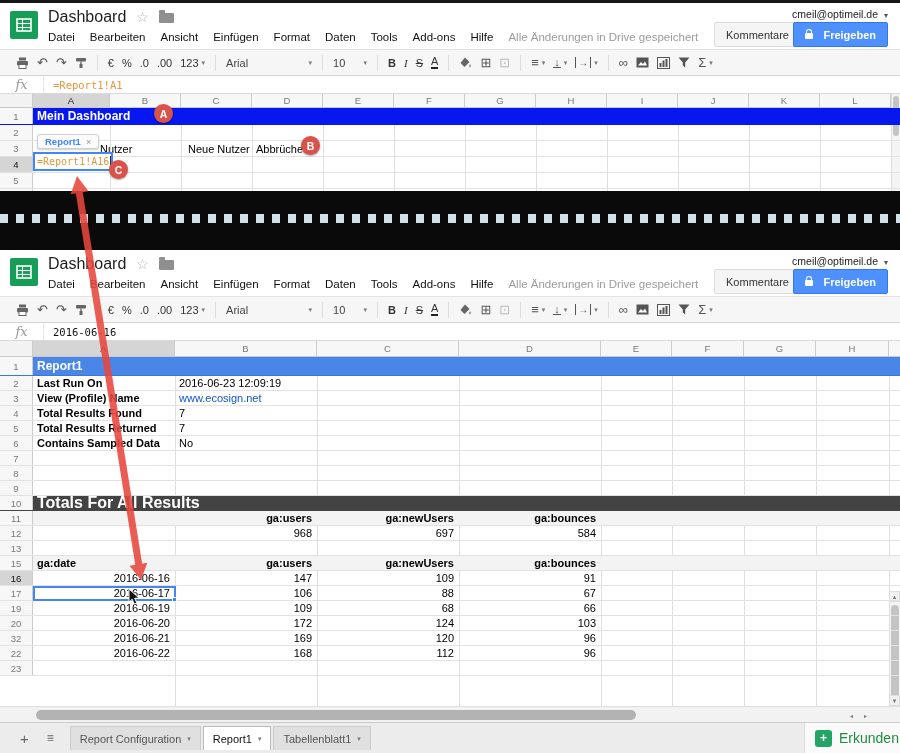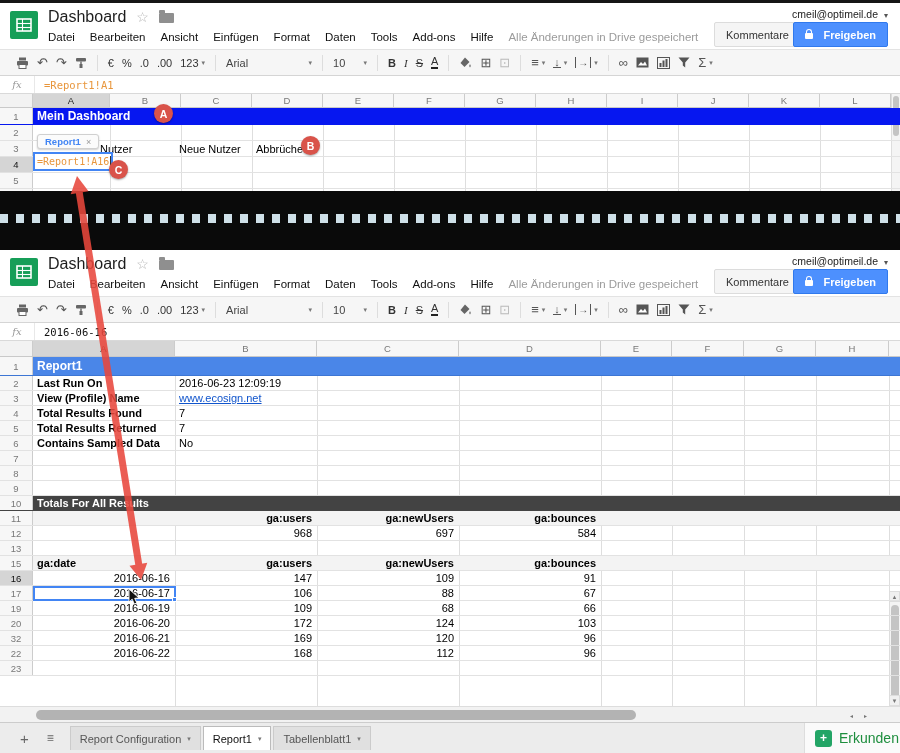--- a/index.html
+++ b/index.html
@@ -46,21 +46,21 @@
   .fontbox { width:86px; display:inline-flex; justify-content:space-between; align-items:center; margin:0 4px; cursor:pointer; }
   .sizebox { width:34px; display:inline-flex; justify-content:space-between; align-items:center; margin:0 4px; cursor:pointer; }
   .tb-b { font-weight:bold; } .tb-i { font-style:italic; font-family:"Liberation Serif",serif; }
   .tb-s { text-decoration:line-through; } .tb-a { border-bottom:2px solid #222; line-height:11px; }
   .dis { color:#bbb; }
   .vai { border-bottom:1.5px solid #555; line-height:10px; font-size:11px; padding:0 1px; }
   .wrapi { border-left:1.5px solid #555; border-right:1.5px solid #555; padding:0 2px; font-size:10px; }
 
   
   .formulabar { height:18px; border-bottom:1px solid #d9d9d9; display:flex; align-items:center; background:#fff; }
-  .fx { width:35px; text-align:right; font-style:italic; font-family:"DejaVu Serif", serif; color:#999; font-size:10px;
+  .fx { width:44px; text-align:right; font-style:italic; font-family:"DejaVu Serif", serif; color:#999; font-size:13px;
         border-right:1px solid #e8e8e8; align-self:stretch; display:flex; align-items:center; justify-content:center; }
   .fval { padding-left:9px; font-family:"DejaVu Sans Mono", monospace; font-size:10.5px; color:#111; }
   .fval.orange { color:#e8963c;text-align:center; }
 
   
   .colhdrs { display:flex; background:#f7f7f7; border-bottom:1px solid #c9c9c9; }
   .shot-top .colhdrs { height:14px; }
   .shot-bottom .colhdrs { height:16px; }
   .ch { border-right:1px solid #ccc; text-align:center; font-size:9.5px; color:#787878;
         display:flex; align-items:center; justify-content:center; cursor:pointer; }
@@ -75,21 +75,21 @@
   .rh.sel { background:#d5d5d5; color:#111; }
   .cell { position:absolute; top:0; bottom:0; display:flex; align-items:center; padding:0 4px; font-size:11px;
           color:#000; white-space:nowrap; overflow:hidden; cursor:cell; }
   .cell.num { justify-content:flex-end; padding-right:5px; }
   .cell.bold { font-weight:bold; }
   .row.bluerow-top { background:#0617f0; border-bottom:1px solid #0617f0; }
   .row.bluerow-bot { background:#4a86e8; border-bottom:1px solid #3d76d4; }
   .row.band { background:#434343; border-bottom:1px solid #434343; }
   .row.hdrrow { background:#f3f3f3; }
   .bannertext { color:#fff; font-weight:bold; font-size:12px; }
-  .link { color:#1155cc; text-decoration:underline; } .cTB{left:96px;width:71px;} .cTC{left:175px;width:71px;text-align:right;} .cTD{left:252px;width:71px;}
+  .link { color:#1155cc; } .cTB{left:96px;width:71px;} .cTC{left:184px;width:71px;text-align:right;} .cTD{left:252px;width:71px;}
   
   .cBA{left:33px;width:142px;} .cBB{left:175px;width:142px;} .cBC{left:317px;width:142px;} .cBD{left:459px;width:142px;}
 
   
   .vscroll { position:absolute; right:0; width:9px; background:#f4f4f4; border-left:1px solid #ddd; }
   .vscroll .thumb { position:absolute; left:1px; right:1px; background:#c4c4c4; border-radius:4px; }
   .vsb-btn { position:absolute; right:0; width:11px; height:11px; background:#f0f0f0; border:1px solid #ddd;
              font-size:6px; color:#777; display:flex; align-items:center; justify-content:center; }
   .hscroll { position:absolute; left:0; right:0; bottom:31px; height:16px; background:#f2f2f2; border-top:1px solid #ddd; }
   .hscroll .thumb { position:absolute; top:3px; height:10px; background:#b3b3b3; border-radius:5px; }
@@ -503,21 +503,21 @@
           <span class="rh">7</span>
         </div>
       <div class="row">
           <span class="rh">8</span>
         </div>
       <div class="row">
           <span class="rh">9</span>
         </div>
       <div class="row band">
         <span class="rh">10</span>
-        <span class="cell bannertext" style="left:33px;width:500px;font-size:11px">Totals For All Results</span>
+        <span class="cell bannertext" style="left:33px;width:500px;font-size:16px">Totals For All Results</span>
       </div>
       <div class="row hdrrow">
         <span class="rh">11</span>
         <span class="cell bold num cBB">ga:users</span>
         <span class="cell bold num cBC">ga:newUsers</span>
         <span class="cell bold num cBD">ga:bounces</span>
       </div>
       <div class="row">
         <span class="rh">12</span>
         <span class="cell num cBB">968</span>

